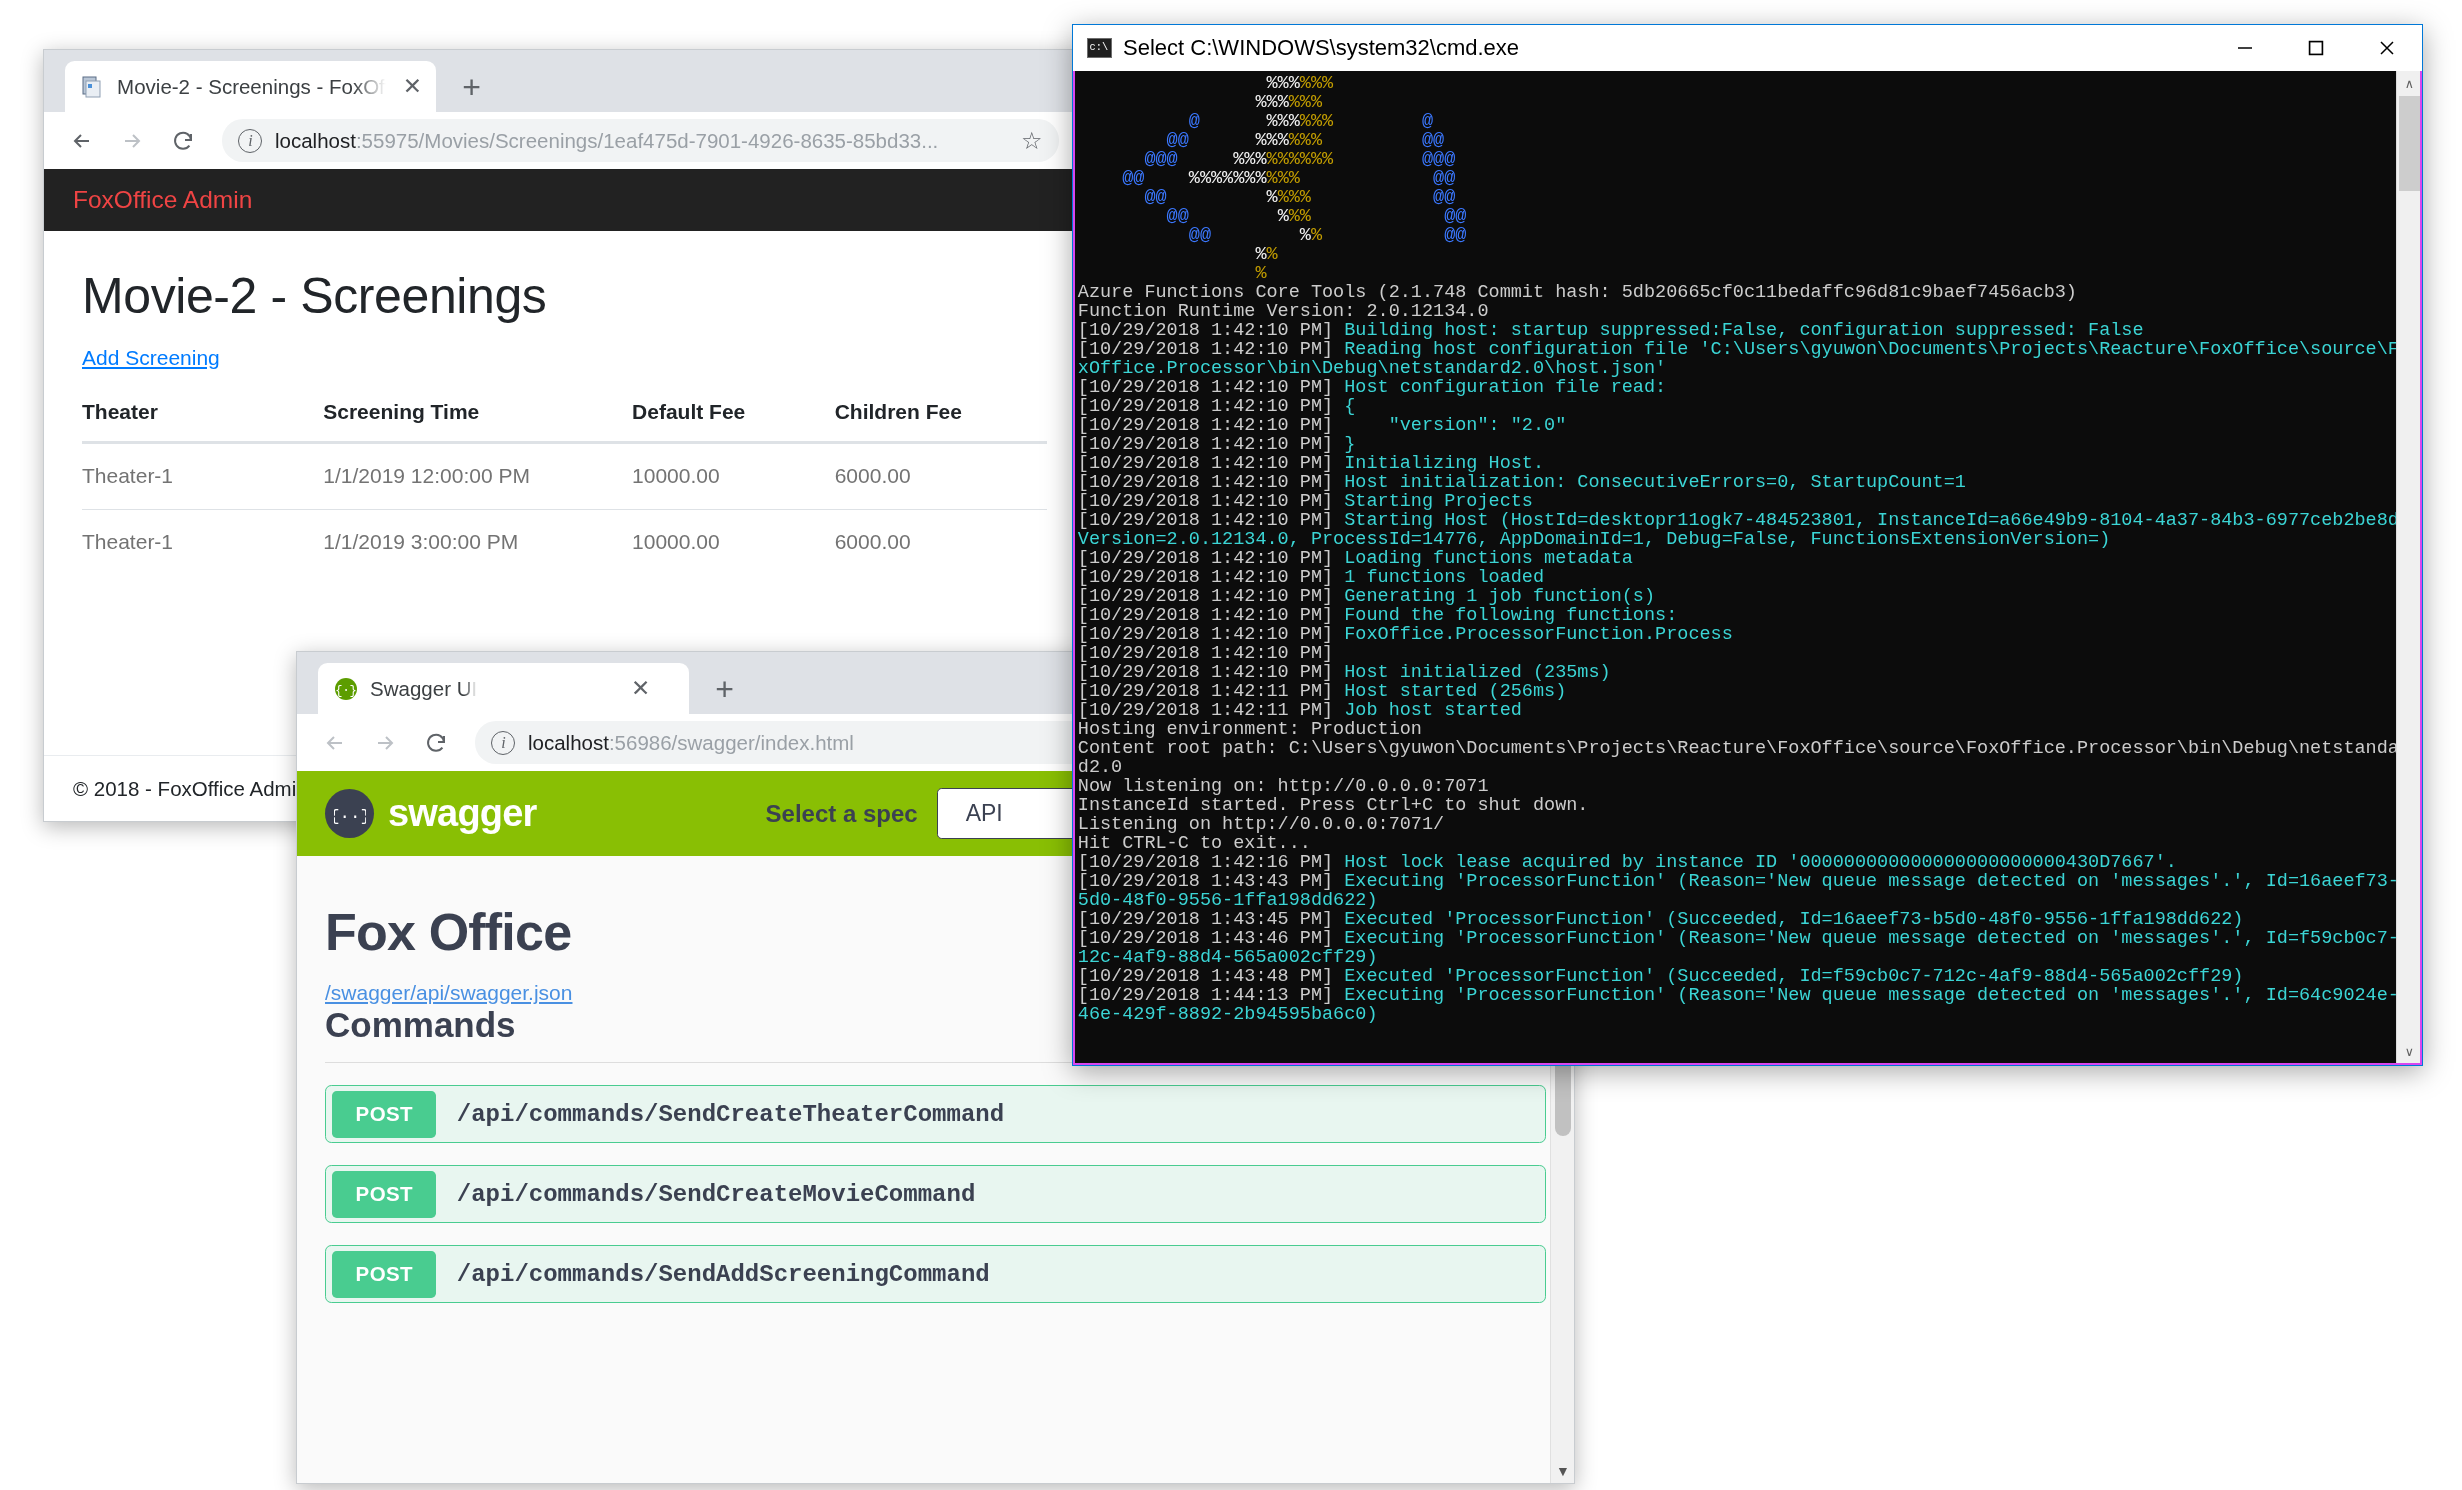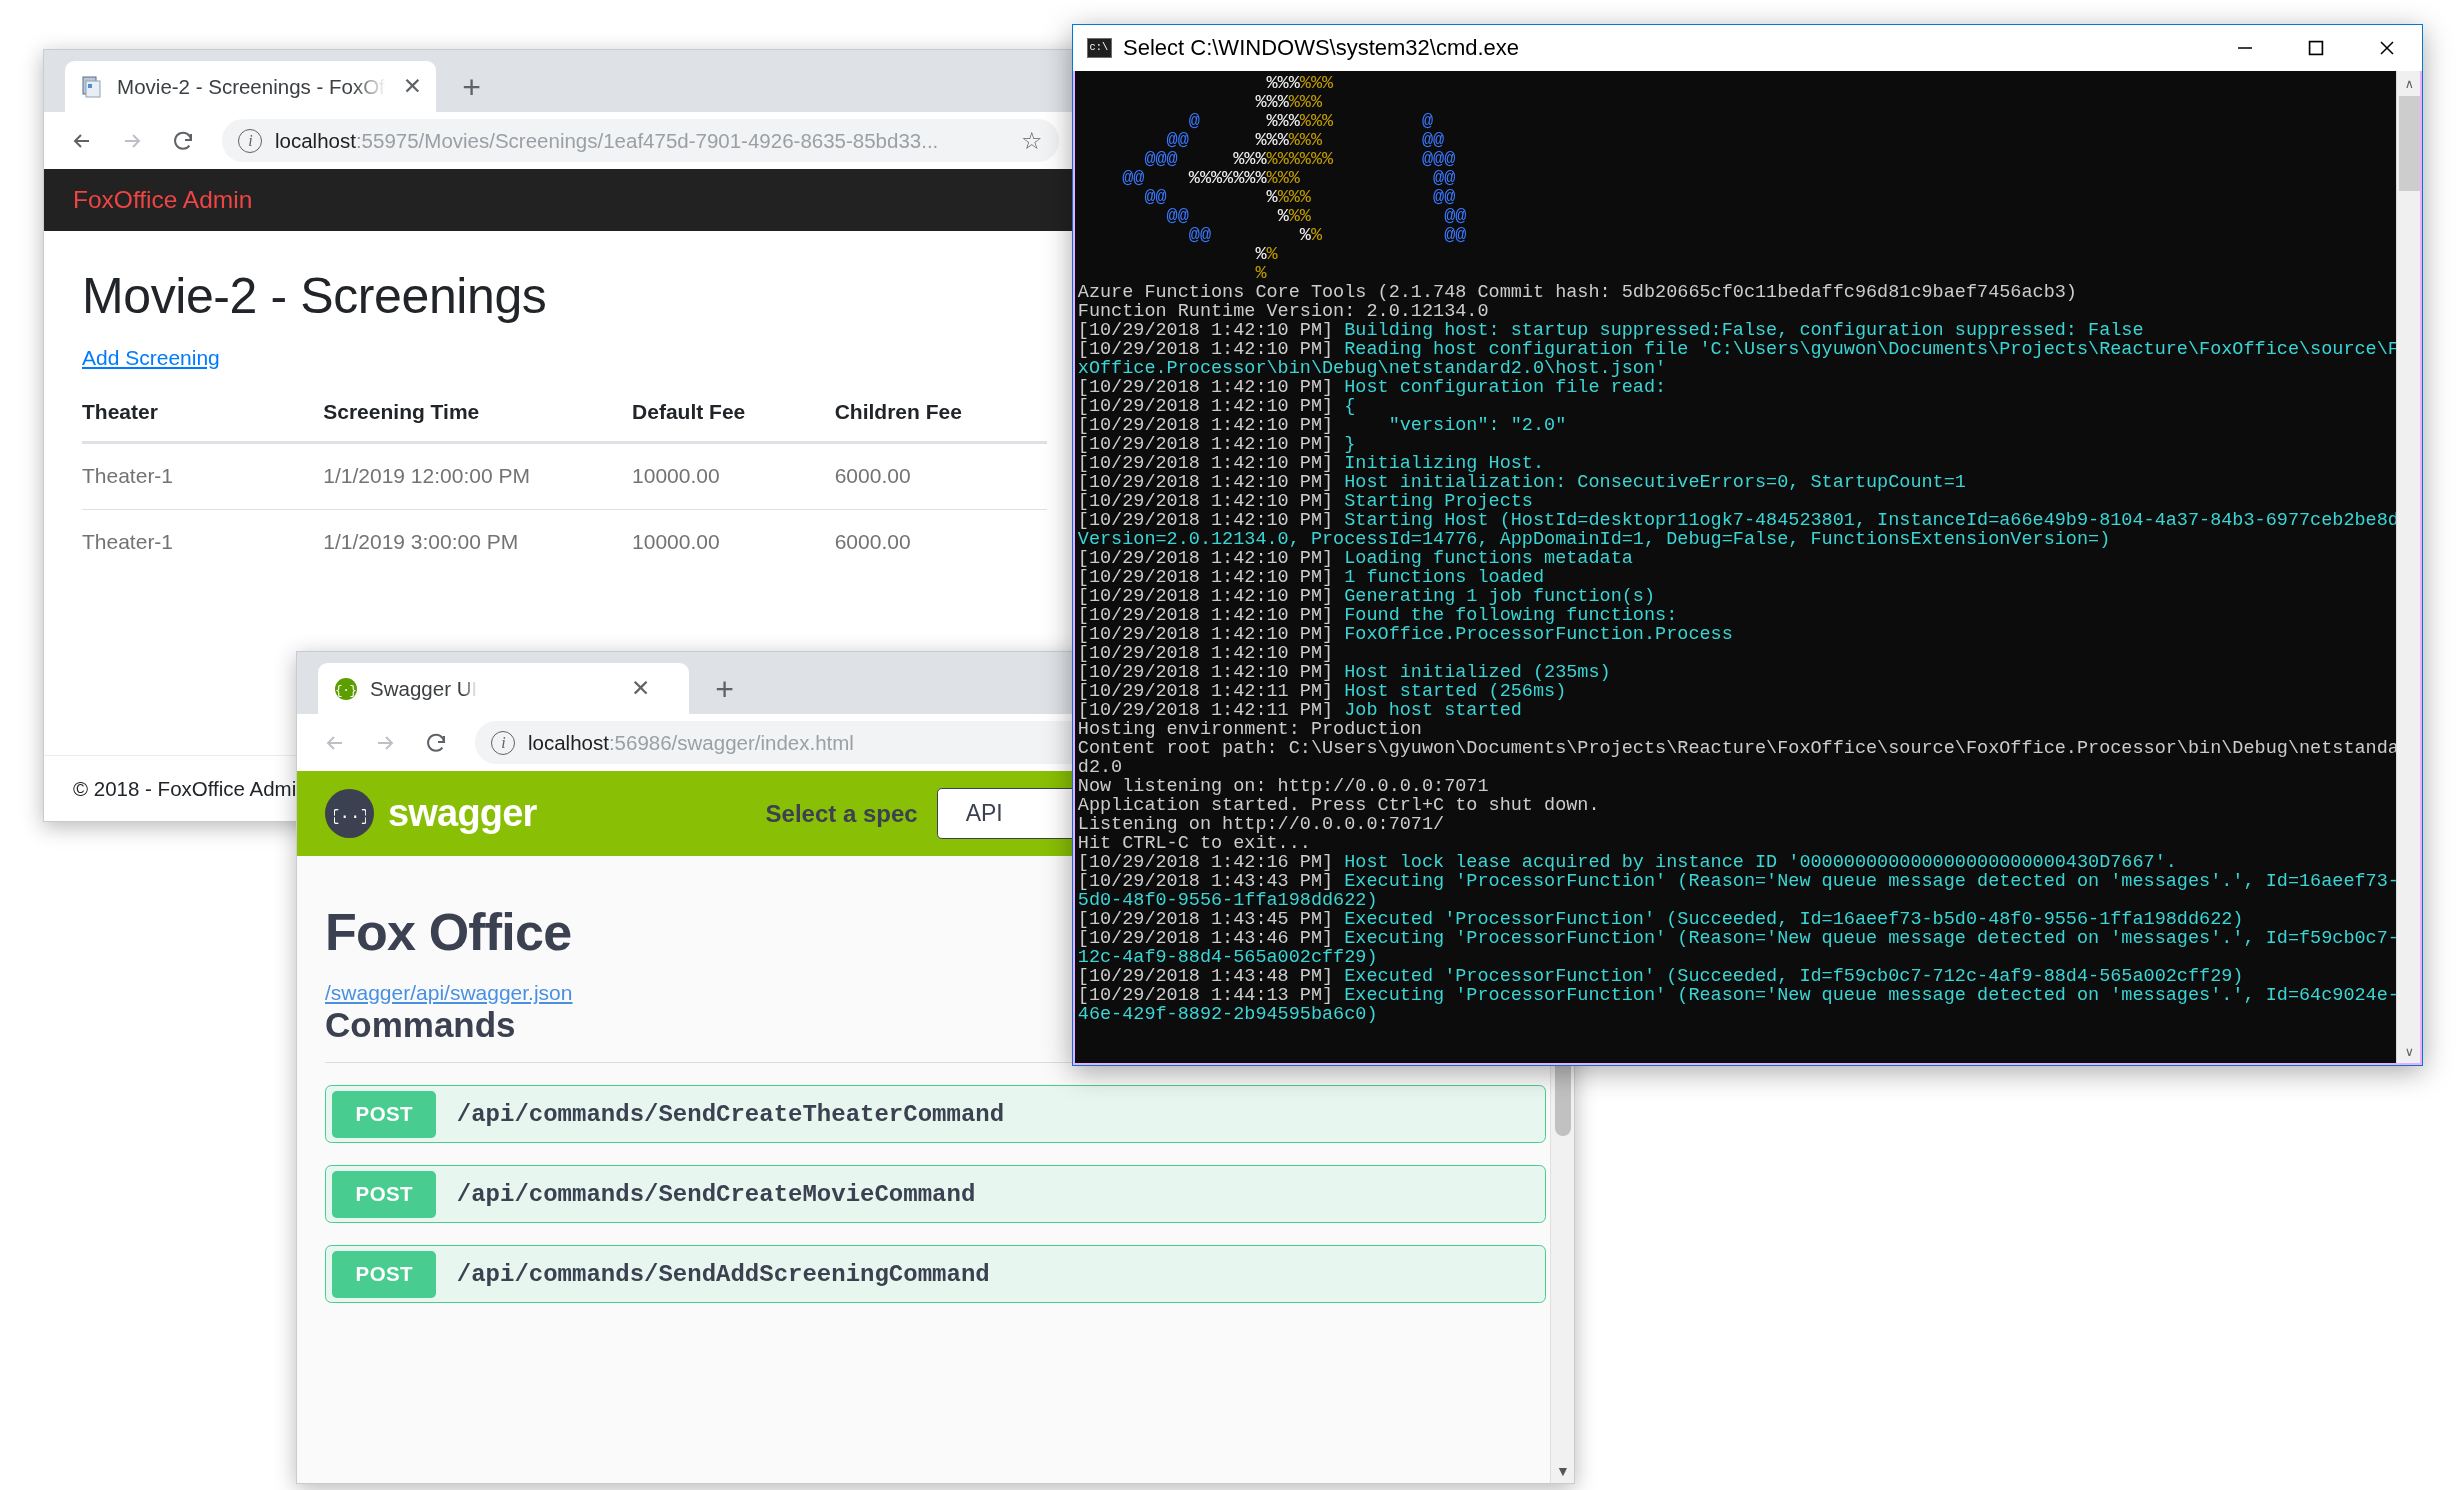--- a/index.html
+++ b/index.html
@@ -160,21 +160,21 @@
     background: #c1c1c1; border-radius: 8px;
   }
   .sw-scroll-arrow {
     position: absolute; left: 0; width: 24px; height: 25px;
     display:flex; align-items:center; justify-content:center; color:#555; font-size: 14px;
   }
 
   
   #cmd-window {
     position: absolute; left: 1072px; top: 24px; width: 1351px; height: 1042px;
-    background: #f0abfc;
+    background: #d946ef;
     border: 1.6px solid #0078d7;
     box-shadow: 0 6.3px 27px rgba(0,0,0,.35);
   }
   .cmd-titlebar {
     height: 46px; background: #fff; display: flex; align-items: center;
     padding-left: 14px;
   }
   .cmd-ico {
     width: 25px; height: 20.5px; background: #1f1f1f; border: 1.6px solid #6d6d6d;
     position: relative; flex: 0 0 25px; margin-right: 11px;
@@ -442,21 +442,21 @@
           <div class="cmd-line"><span class="cmd-ts">[10/29/2018 1:42:10 PM]</span><span class="cmd-msg"> Found the following functions:</span></div>
           <div class="cmd-line"><span class="cmd-ts">[10/29/2018 1:42:10 PM]</span><span class="cmd-msg"> FoxOffice.ProcessorFunction.Process</span></div>
           <div class="cmd-line"><span class="cmd-ts">[10/29/2018 1:42:10 PM]</span><span class="cmd-msg"></span></div>
           <div class="cmd-line"><span class="cmd-ts">[10/29/2018 1:42:10 PM]</span><span class="cmd-msg"> Host initialized (235ms)</span></div>
           <div class="cmd-line"><span class="cmd-ts">[10/29/2018 1:42:11 PM]</span><span class="cmd-msg"> Host started (256ms)</span></div>
           <div class="cmd-line"><span class="cmd-ts">[10/29/2018 1:42:11 PM]</span><span class="cmd-msg"> Job host started</span></div>
           <div class="cmd-line"><span class="cmd-plain">Hosting environment: Production</span></div>
           <div class="cmd-line"><span class="cmd-plain">Content root path: C:\Users\gyuwon\Documents\Projects\Reacture\FoxOffice\source\FoxOffice.Processor\bin\Debug\netstandar</span></div>
           <div class="cmd-line"><span class="cmd-plain">d2.0</span></div>
           <div class="cmd-line"><span class="cmd-plain">Now listening on: http://0.0.0.0:7071</span></div>
-          <div class="cmd-line"><span class="cmd-plain">Application started. Press Ctrl+C to shut down.</span></div>
+          <div class="cmd-line"><span class="cmd-plain">InstanceId started. Press Ctrl+C to shut down.</span></div>
           <div class="cmd-line"><span class="cmd-plain">Listening on http://0.0.0.0:7071/</span></div>
           <div class="cmd-line"><span class="cmd-plain">Hit CTRL-C to exit...</span></div>
           <div class="cmd-line"><span class="cmd-ts">[10/29/2018 1:42:16 PM]</span><span class="cmd-msg"> Host lock lease acquired by instance ID '000000000000000000000000430D7667'.</span></div>
           <div class="cmd-line"><span class="cmd-ts">[10/29/2018 1:43:43 PM]</span><span class="cmd-msg"> Executing 'ProcessorFunction' (Reason='New queue message detected on 'messages'.', Id=16aeef73-b</span></div>
           <div class="cmd-line"><span class="cmd-msg">5d0-48f0-9556-1ffa198dd622)</span></div>
           <div class="cmd-line"><span class="cmd-ts">[10/29/2018 1:43:45 PM]</span><span class="cmd-msg"> Executed 'ProcessorFunction' (Succeeded, Id=16aeef73-b5d0-48f0-9556-1ffa198dd622)</span></div>
           <div class="cmd-line"><span class="cmd-ts">[10/29/2018 1:43:46 PM]</span><span class="cmd-msg"> Executing 'ProcessorFunction' (Reason='New queue message detected on 'messages'.', Id=f59cb0c7-7</span></div>
           <div class="cmd-line"><span class="cmd-msg">12c-4af9-88d4-565a002cff29)</span></div>
           <div class="cmd-line"><span class="cmd-ts">[10/29/2018 1:43:48 PM]</span><span class="cmd-msg"> Executed 'ProcessorFunction' (Succeeded, Id=f59cb0c7-712c-4af9-88d4-565a002cff29)</span></div>
           <div class="cmd-line"><span class="cmd-ts">[10/29/2018 1:44:13 PM]</span><span class="cmd-msg"> Executing 'ProcessorFunction' (Reason='New queue message detected on 'messages'.', Id=64c9024e-8</span></div>

